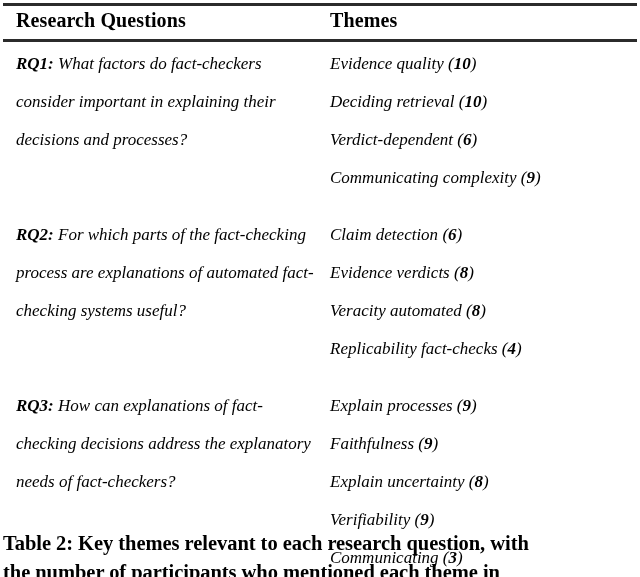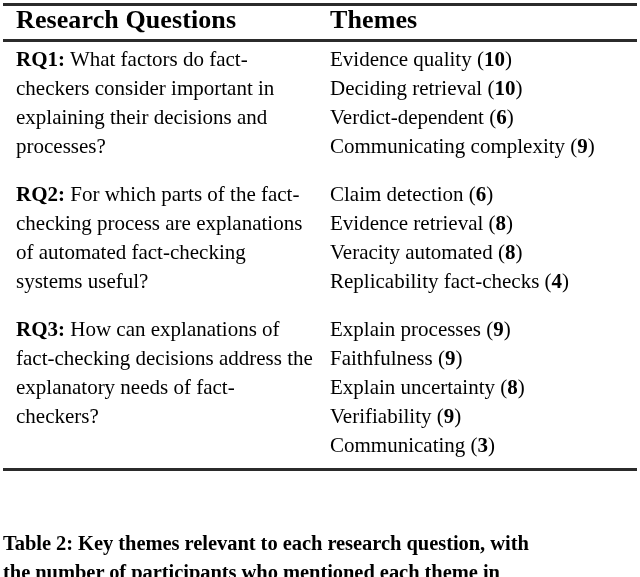--- a/index.html
+++ b/index.html
@@ -50,29 +50,30 @@
   }
   table.themes-table col.c1 { width: 314px; }
   table.themes-table col.c2 { width: 320px; }
   th, td {
     text-align: left;
     vertical-align: top;
     padding: 0;
   }
   thead th {
     font-weight: bold;
-    font-size: 26px;
+    font-size: 20px;
     line-height: 26px;
     padding: 1px 0 3px 13px;
     letter-spacing: 0.1px;
   }
   tbody td {
-    font-size: 21px;
-    line-height: 29px;
+    font-size: 17px;
+    line-height: 38px;
     padding-left: 13px;
+    font-style: italic;
   }
   tbody tr.body-row > td {
     padding-top: 3px;
     padding-bottom: 16px;
   }
   tbody tr.body-row:last-child > td {
     padding-bottom: 8px;
   }
   .q-label {
     font-weight: bold;
@@ -140,21 +141,21 @@
           </td>
         </tr>
 
         <tr class="body-row">
           <td>
             <span class="q-label">RQ2:</span>
             <span>For which parts of the fact-checking process are explanations of automated fact-checking systems useful?</span>
           </td>
           <td>
             <div class="theme-line"><span>Claim detection</span> (<span class="count">6</span>)</div>
-            <div class="theme-line"><span>Evidence retrieval</span> (<span class="count">8</span>)</div>
+            <div class="theme-line"><span>Evidence verdicts</span> (<span class="count">8</span>)</div>
             <div class="theme-line"><span>Veracity automated</span> (<span class="count">8</span>)</div>
             <div class="theme-line"><span>Replicability fact-checks</span> (<span class="count">4</span>)</div>
           </td>
         </tr>
 
         <tr class="body-row">
           <td>
             <span class="q-label">RQ3:</span>
             <span>How can explanations of fact-checking decisions address the explanatory needs of fact-checkers?</span>
           </td>

